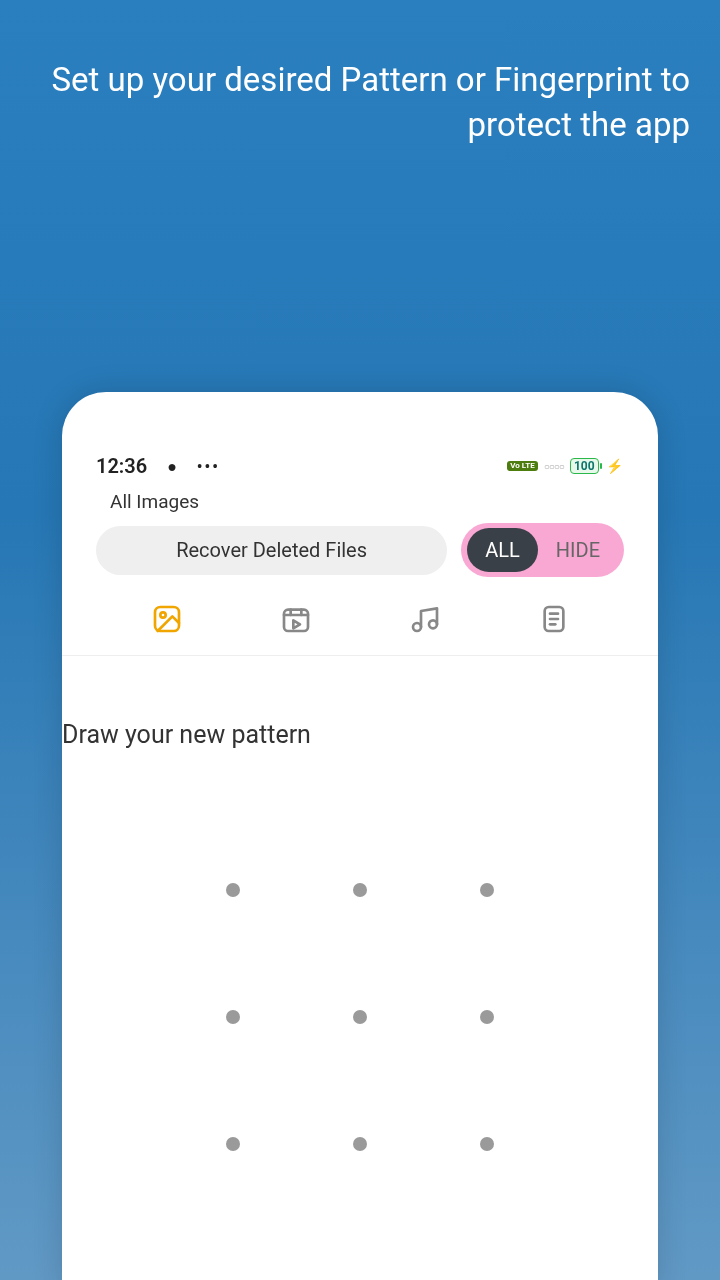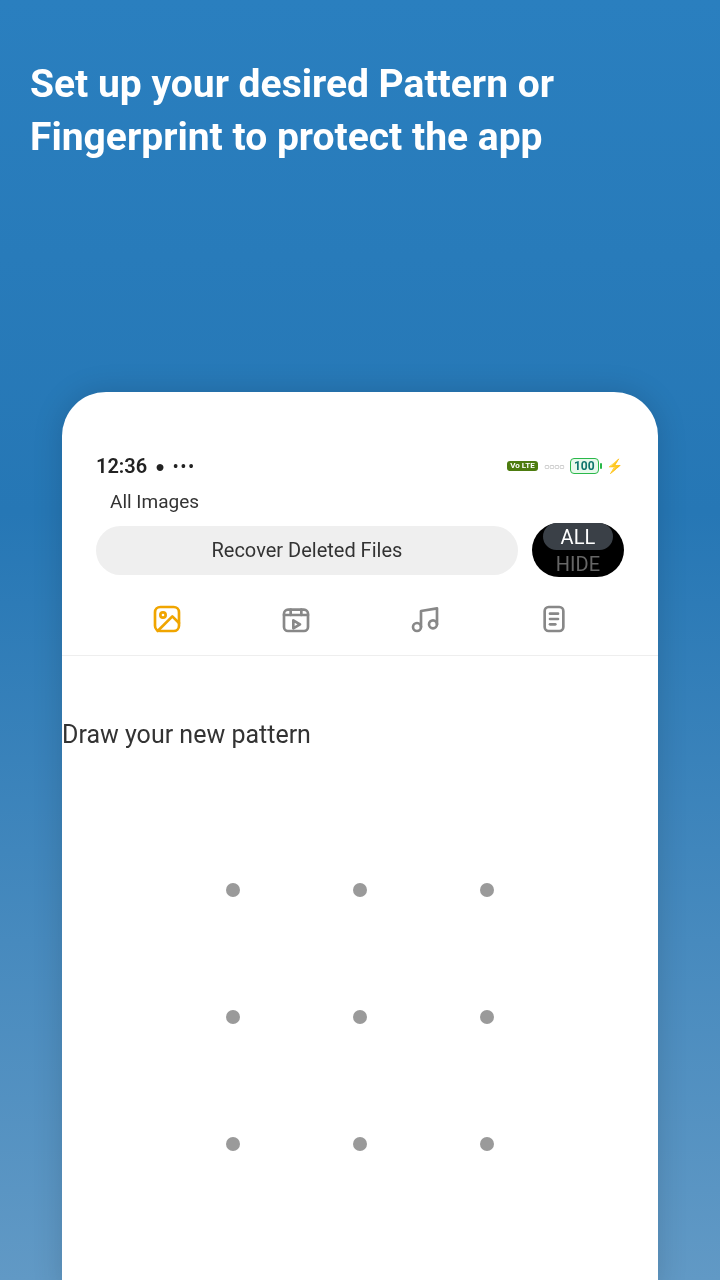--- a/index.html
+++ b/index.html
@@ -4,23 +4,23 @@
 <style>
   * { box-sizing: border-box; margin: 0; padding: 0; }
   html, body { width: 720px; height: 1280px; overflow: hidden; }
   body {
     font-family: -apple-system, BlinkMacSystemFont, "Segoe UI", Roboto, Arial, sans-serif;
     background: linear-gradient(180deg, #2a7fbf 0%, #2677b5 40%, #6199c5 100%);
     position: relative;
   }
   .headline {
     color: #fff;
-    font-size: 39px;
-    font-weight: 700;
-    text-align: left;
+    font-size: 33px;
+    font-weight: 400;
+    text-align: right;
     padding: 58px 30px 0 30px;
     line-height: 1.35;
   }
   .phone {
     position: absolute;
     left: 50%;
     transform: translateX(-50%);
     top: 392px;
     width: 596px;
     height: 900px;
@@ -32,21 +32,21 @@
   }
   .statusbar {
     display: flex;
     justify-content: space-between;
     align-items: center;
     padding: 6px 34px 0 34px;
     font-size: 20px;
     font-weight: 600;
     color: #222;
   }
-  .status-left { display: flex; align-items: center; gap: 8px; }
+  .status-left { display: flex; align-items: center; gap: 20px; }
   .chat-icon { font-size: 16px; color: #222; }
   .dots-icon { font-size: 16px; letter-spacing: 2px; color: #222; }
   .status-right { display: flex; align-items: center; gap: 6px; }
   .volte {
     background: #4d7c0f; color: #fff; font-size: 8px; font-weight: 700;
     padding: 1px 3px; border-radius: 3px; line-height: 1;
   }
   .signal-dots { color: #aaa; font-size: 10px; letter-spacing: -1px; }
   .battery {
     display: inline-flex; align-items: center;
@@ -69,24 +69,24 @@
   }
   .pill-recover {
     flex: 1;
     background: #efefef;
     border-radius: 28px;
     height: 49px;
     display: flex; align-items: center; justify-content: center;
     font-size: 20px; color: #333;
   }
   .pill-toggle {
-    background: #000000;
+    background: #f9a8d4;
     border-radius: 28px;
     height: 54px;
-    display: flex; align-items: center; padding: 0 6px; flex-direction: column;
+    display: flex; align-items: center; padding: 0 6px;
   }
   .toggle-btn {
     height: 44px; border-radius: 22px;
     display: flex; align-items: center; justify-content: center;
     font-size: 20px; padding: 0 18px;
   }
   .toggle-all { background: #3a4047; color: #fff; }
   .toggle-hide { color: #666; }
 
   .tabs {

